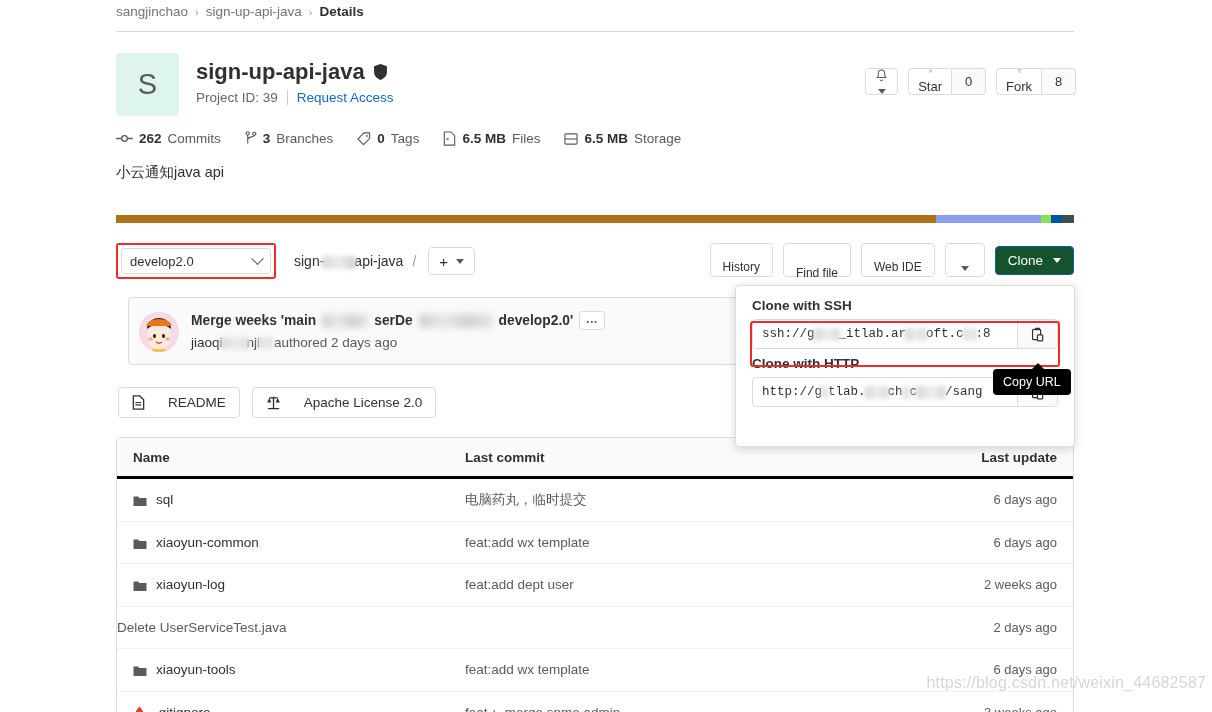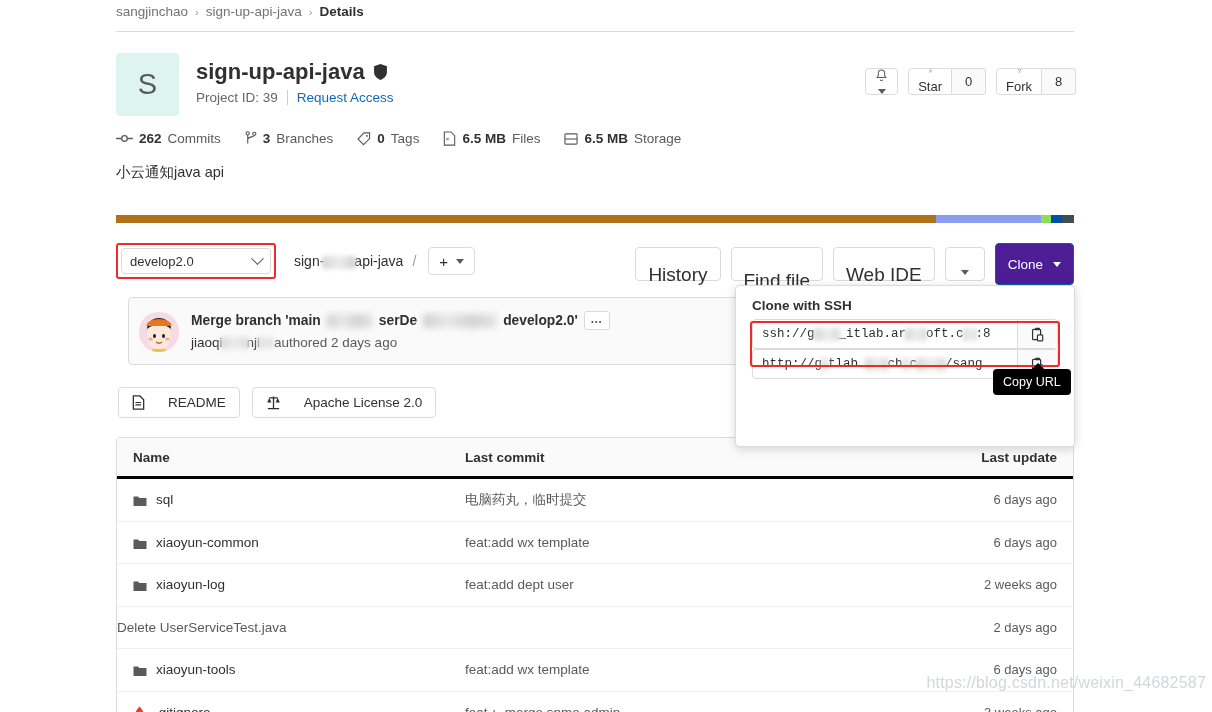--- a/index.html
+++ b/index.html
@@ -125,24 +125,24 @@
     display:inline-flex; align-items:center; gap:8px;
     height:28px; padding:0 10px;
     border:1px solid #dbdbdb; border-radius:4px; background:#fff;
     font-size:15px; color:#303030; cursor:pointer;
   }
 
   .toolbar-right {
     position:absolute; right:138px; top:243px;
     display:flex; align-items:center; gap:10px;
   }
-  .btn-lg { height:29px; padding:16px 12px; font-size:19px; }
+  .btn-lg { height:29px; padding:16px 12px; font-size:12px; }
   .btn-clone {
-    background:#4c1d95; border-color:#1068bf; color:#fff;
-    height:42px; padding:0 12px; font-size:13.5px; font-weight:normal;
+    background:#14532d; border-color:#1068bf; color:#fff;
+    height:29px; padding:0 12px; font-size:13.5px; font-weight:normal;
     display:inline-flex; align-items:center; gap:10px;
     border-radius:4px; border:1px solid #0b5cad; cursor:pointer;
   }
   .caret-w { width:0;height:0;border-left:4px solid transparent;border-right:4px solid transparent;border-top:5px solid #fff; display:inline-block;}
 
   
   .commit-card {
     position:absolute; left:128px; top:297px;
     width:934px; height:68px;
     background:#fafafa; border:1px solid #dbdbdb; border-radius:4px;
@@ -445,21 +445,21 @@
         <ellipse cx="15.5" cy="24" rx="1.5" ry="2" fill="#1d1d1d"></ellipse>
         <ellipse cx="24.5" cy="24" rx="1.5" ry="2" fill="#1d1d1d"></ellipse>
         <ellipse cx="11.5" cy="27" rx="2.3" ry="1.5" fill="#f7a6a6"></ellipse>
         <ellipse cx="28.5" cy="27" rx="2.3" ry="1.5" fill="#f7a6a6"></ellipse>
         <path d="M17 30 q3 2.5 6 0" fill="none" stroke="#b5651d" stroke-width="1.3"></path>
         <path d="M13 37 h14 v3 h-14 z" fill="#f2c14e"></path>
       </svg>
     </div>
     <div class="commit-body">
       <div class="commit-msg">
-        <span>Merge branch 'main</span>
+        <span>Merge weeks 'main</span>
           <span class="blur-commit" style="width:46px"></span>
           <span>serDe</span>
           <span class="blur-commit" style="width:74px"></span>
           <span>develop2.0'</span>
         <span class="ellipsis-btn">…</span>
       </div>
       <div class="commit-meta">
         <span class="commit-author">jiaoqi</span>
           <span class="blur-author"></span>
           <span class="commit-author">nji</span>
@@ -570,20 +570,21 @@
           </div>
         <div class="copy-btn">
           <svg width="14" height="15" viewBox="0 0 14 16">
             <rect x="1.2" y="2.5" width="8.6" height="11" rx="1" fill="none" stroke="#303030" stroke-width="1.3"></rect>
             <rect x="4" y="0.9" width="5" height="2.6" rx=".6" fill="#303030"></rect>
             <rect x="6.4" y="8.4" width="5.6" height="6.4" rx="1" fill="#fff" stroke="#303030" stroke-width="1.3"></rect>
           </svg>
         </div>
       </div>
     </div>
+    <div class="clone-label second">Clone with HTTP</div>
     <div class="clone-field-wrap">
       <div class="clone-field">
         <div class="clone-url">
             <span>http://g</span>
             <span class="blur-url" style="width:8px"></span>
             <span>tlab.</span>
             <span class="blur-url" style="width:24px"></span>
             <span>ch</span>
             <span class="blur-url" style="width:9px"></span>
             <span>c</span>

